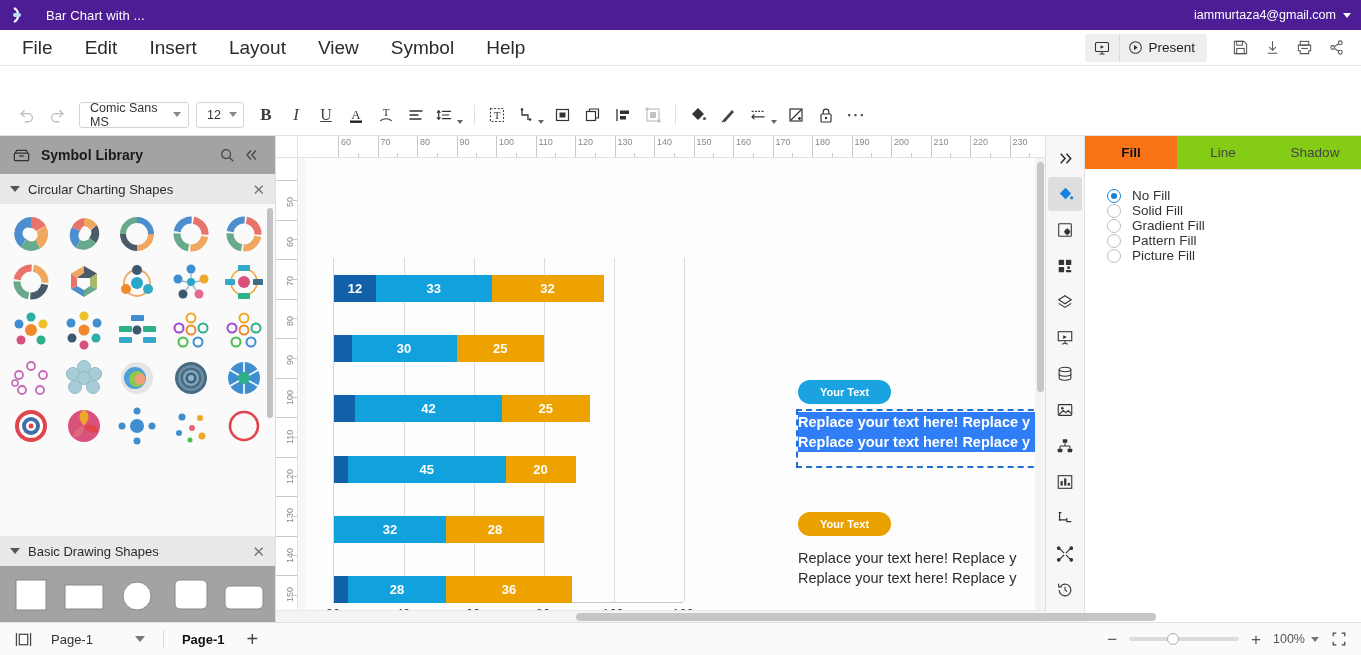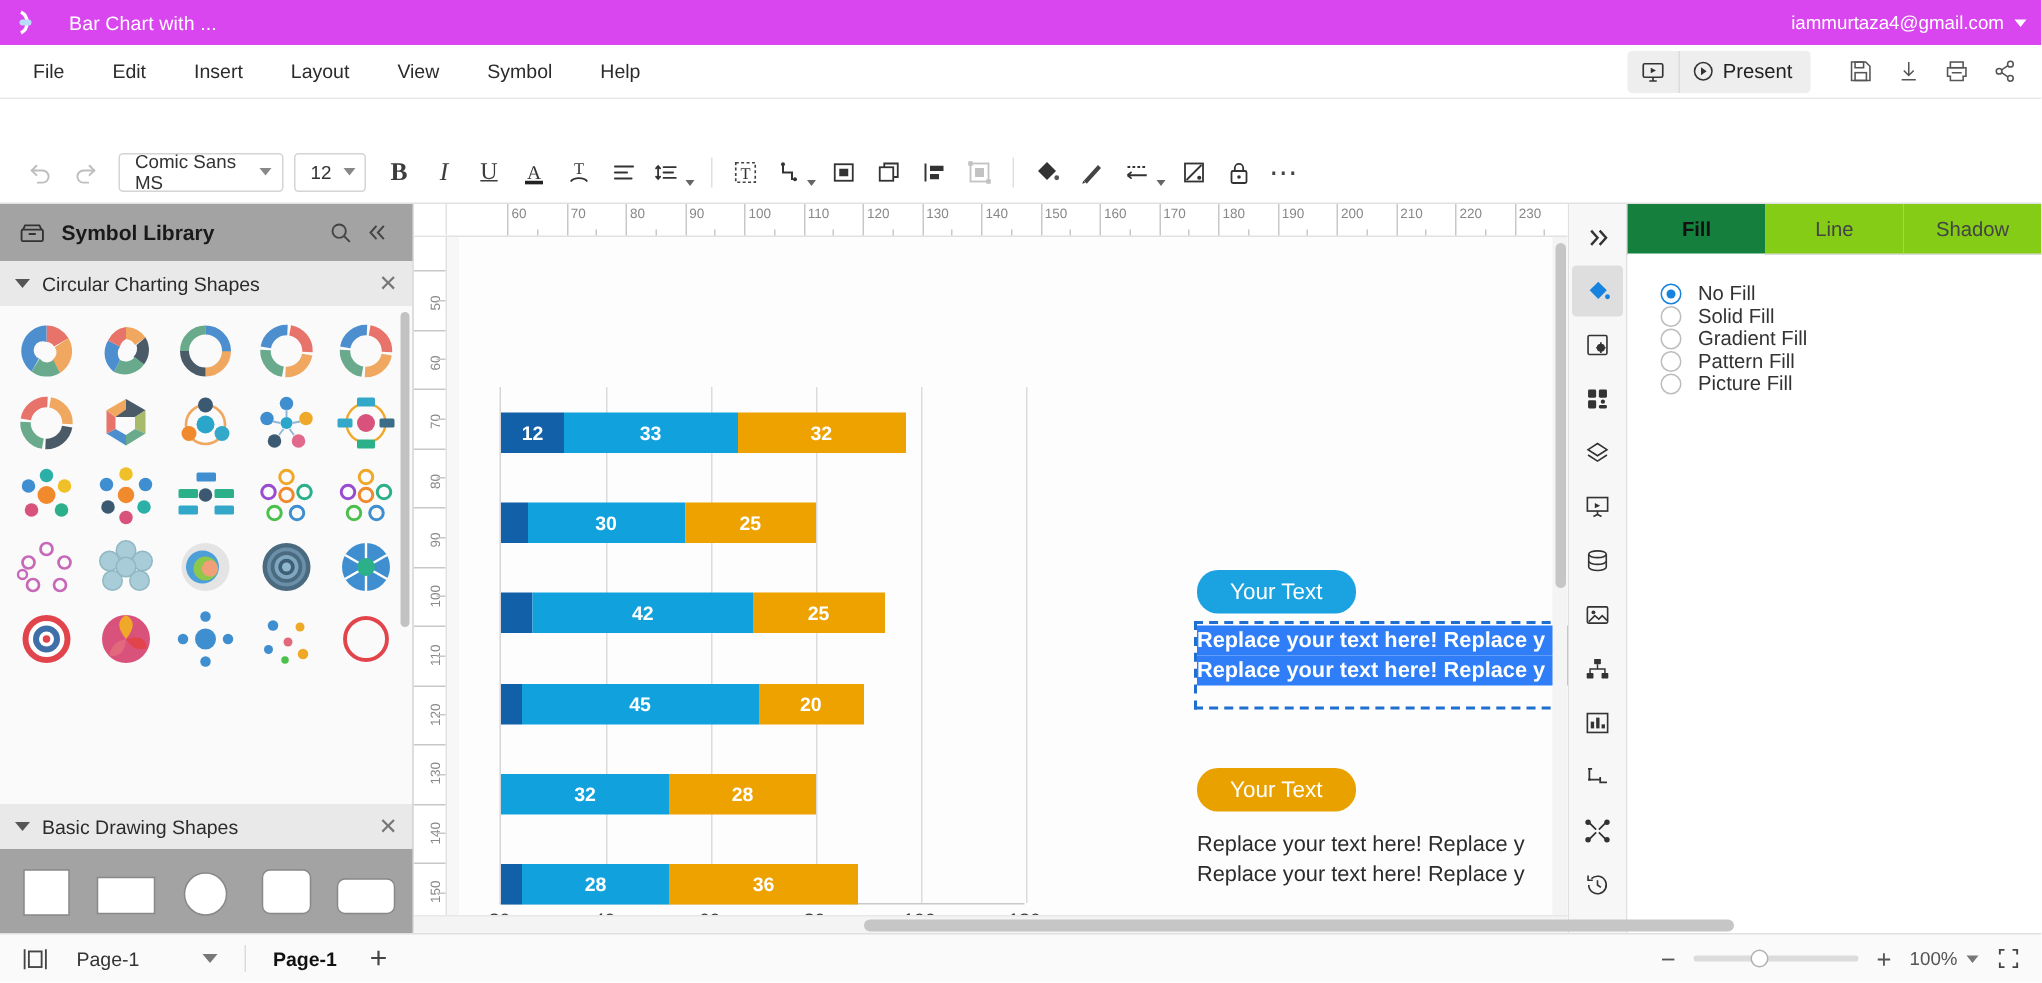--- a/index.html
+++ b/index.html
@@ -8,21 +8,21 @@
     font-family: "Liberation Sans", sans-serif;
     font-size: 13px;
     color: #333;
     background: #fff;
     -webkit-font-smoothing: antialiased;
   }
   .app { width:1361px; height:655px; display:flex; flex-direction:column; position:relative; }
 
   
   .titlebar {
-    height:30px; background:#d946ef; display:flex; align-items:center;
+    height:30px; background:#4c1d95; display:flex; align-items:center;
     padding:0 10px; flex:0 0 30px;
   }
   .logo-circle {
     width:22px;height:22px;border-radius:50%;
     display:flex;align-items:center;justify-content:center;
     flex:0 0 22px;
   }
   .logo-circle svg { display:block; }
   .doc-title { color:#fff; font-size:13px; margin-left:14px; letter-spacing:.1px; }
   .tb-spacer { flex:1; }
@@ -33,21 +33,21 @@
   }
   .upgrade-dot { width:4px;height:4px;border-radius:50%;background:#1a1a1a;display:block; }
   .account { color:#fff; font-size:12.5px; margin-left:22px; display:flex; align-items:center; gap:7px; cursor:pointer;}
   .caret-dn { width:0;height:0;border-left:4px solid transparent;border-right:4px solid transparent;border-top:5px solid #fff; }
 
   
   .menubar {
     height:36px; background:#fff; display:flex; align-items:center;
     padding-left:6px; flex:0 0 36px; border-bottom:1px solid #e8e8e8;
   }
-  .menu-item { padding:6px 16px; font-size:13px; color:#2b2b2b; cursor:pointer; border-radius:2px; }
+  .menu-item { padding:6px 16px; font-size:19px; color:#2b2b2b; cursor:pointer; border-radius:2px; }
   .menubar .tb-spacer { flex:1; }
   .mb-right { display:flex; align-items:center; padding-right:10px; gap:2px; }
   .present-grp { display:flex; align-items:center; background:#eeeeee; border-radius:3px; height:28px; margin-right:16px;}
   .present-icn { padding:0 9px; display:flex; align-items:center; cursor:pointer; height:28px;}
   .present-btn { display:flex;align-items:center;gap:5px; padding:0 12px 0 8px; height:28px; cursor:pointer; border-left:1px solid #dcdcdc;}
   .present-btn span { font-size:13.5px; color:#222; }
   .mb-icon { width:30px;height:28px;display:flex;align-items:center;justify-content:center;cursor:pointer;border-radius:3px; }
 
   
   .mainrow { flex:1; display:flex; min-height:0; }
@@ -94,22 +94,22 @@
   .seg { height:100%; display:flex; align-items:center; justify-content:center; color:#fff; font-size:13px; font-weight:bold; font-family:"Liberation Sans",sans-serif; overflow:hidden;}
   .xaxis { position:absolute; top:348px; left:22px; right:0; height:22px;}
   .xlab { position:absolute; font-size:13px; color:#3b3b3b; transform:translateX(-50%); }
   .legend { position:absolute; top:378px; left:22px; display:flex; align-items:center; gap:6px;}
   .lg { display:flex; align-items:center; gap:7px; margin-right:17px;}
   .lg-dot { width:13px;height:13px;border-radius:50%;}
   .lg-lab { font-size:13px; color:#3b3b3b;}
 
   
   .tblock { position:absolute; }
-  .pill { display:inline-block; border-radius:14px; color:#fff; font-weight:normal;
-          font-size:15px; padding:6px 22px; font-family:"Liberation Sans",sans-serif; text-align:center;}
+  .pill { display:inline-block; border-radius:14px; color:#fff; font-weight:bold;
+          font-size:11px; padding:6px 22px; font-family:"Liberation Sans",sans-serif; text-align:center;}
   .ptext { font-family:"Liberation Sans",sans-serif; font-size:14.5px; color:#2b2b2b; line-height:20px; white-space:nowrap;}
   .ptext.sel { background:#2f7ef7; color:#fff; font-weight:bold; }
   .selbox { position:absolute; border:2px dashed #1f6fd0; }
 
   
   .hscroll { height:12px; flex:0 0 12px; background:#f4f4f4; position:relative; border-top:1px solid #e8e8e8;}
   .hthumb { position:absolute; left:300px; top:2px; height:8px; width:580px; background:#c6c6c6; border-radius:4px;}
   .vscroll { position:absolute; right:0; top:0; bottom:0; width:10px; background:#f4f4f4;}
   .vthumb { position:absolute; right:1px; top:4px; width:7px; height:230px; background:#c6c6c6; border-radius:4px;}
 
@@ -117,21 +117,21 @@
   .rail { width:40px; flex:0 0 40px; background:#f7f7f7; border-left:1px solid #e0e0e0; border-right:1px solid #e0e0e0;
           display:flex; flex-direction:column; align-items:center; padding-top:5px; gap:2px;}
   .rail-btn { width:34px;height:34px;display:flex;align-items:center;justify-content:center;cursor:pointer;border-radius:3px;color:#3a3a3a;}
   .rail-btn.active { background:#dedede; }
 
   
   .rpanel { width:276px; flex:0 0 276px; background:#fff; display:flex; flex-direction:column;}
   .rp-tabs { display:flex; height:34px; flex:0 0 34px; }
   .rp-tab { flex:1; display:flex; align-items:center; justify-content:center; font-size:13.5px; cursor:pointer;
             background:#84cc16; color:#444; border-bottom:1px solid #ddd;}
-  .rp-tab.active { background:#15803d; font-weight:bold; color:#111; border-bottom:1px solid #fff;}
+  .rp-tab.active { background:#f97316; font-weight:bold; color:#111; border-bottom:1px solid #fff;}
   .rp-body { padding:18px 22px; display:flex; flex-direction:column; }
   .radio-row { display:flex; align-items:center; gap:11px; cursor:pointer; font-size:13.5px; color:#333;}
   .radio { width:14px;height:14px;border-radius:50%;border:1px solid #bdbdbd;background:#fff; flex:0 0 14px; position:relative;}
   .radio.on { border:1px solid #1683e0; }
   .radio.on:after { content:''; position:absolute; left:3px; top:3px; width:6px;height:6px;border-radius:50%;background:#1683e0;}
 
   
   .statusbar { height:33px; flex:0 0 33px; border-top:1px solid #e0e0e0; display:flex; align-items:center; padding:0 14px; background:#fafafa;}
   .sb-pageicon { margin-right:18px; display:flex; cursor:pointer; color:#444;}
   .pagesel { display:flex; align-items:center; gap:42px; font-size:13px; color:#333; cursor:pointer;}

